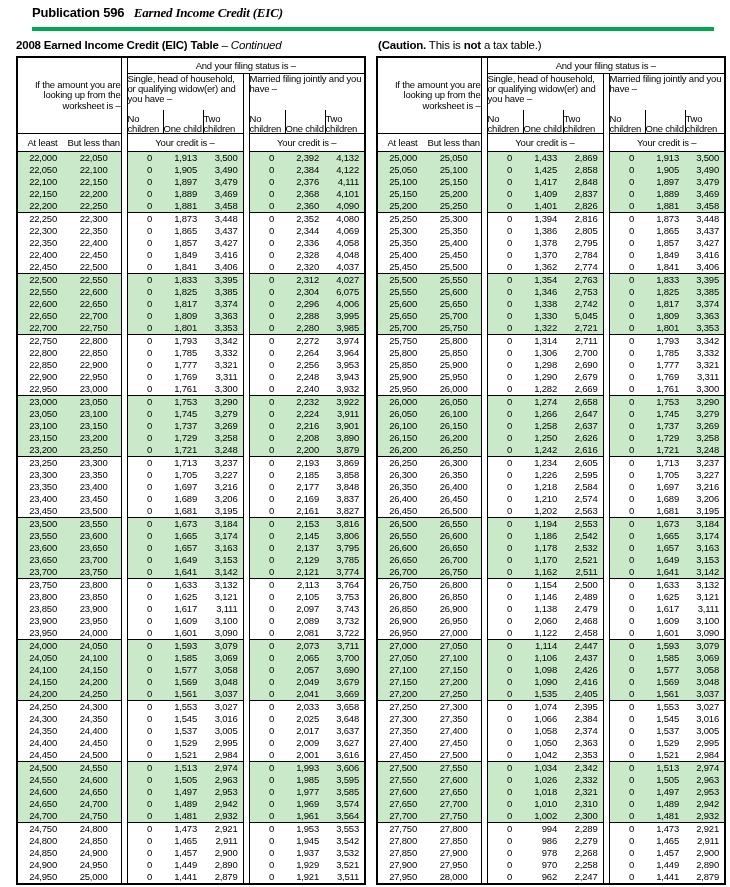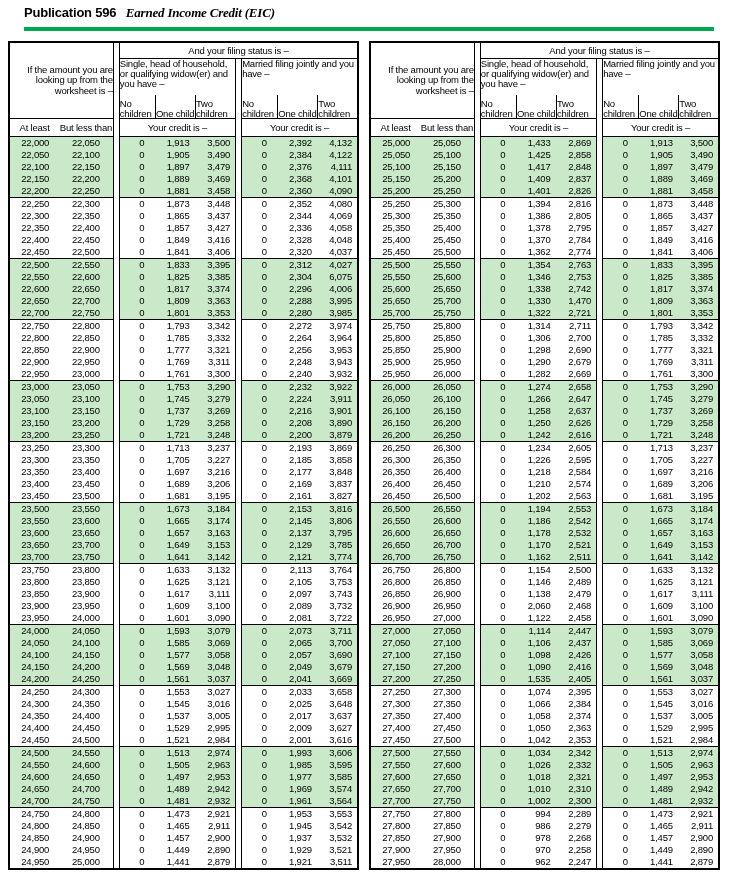--- a/index.html
+++ b/index.html
@@ -1,17 +1,17 @@
 <!DOCTYPE html>
 <html><head>
 <meta charset="utf-8">
 <style>
   html,body{margin:0;padding:0;background:#fff;overflow:hidden;}
   .page{width:730px;height:887px;background:#fff;font-family:"Liberation Sans",sans-serif;color:#000;
-        letter-spacing:-0.2px;box-sizing:border-box;}
+        letter-spacing:-0.2px;box-sizing:border-box;padding-left:8px;}
   
   .pub-header{padding:5px 16px 0 24px;font-size:13px;line-height:15px;white-space:nowrap;}
   .pub-name{font-weight:bold;font-family:"Liberation Sans",sans-serif;}
   .pub-title{font-weight:bold;font-style:italic;font-family:"Liberation Serif",serif;margin-left:6px;}
   .green-rule{height:4px;background:#00A94F;margin:7px 16px 0 24px;}
   
   .content{padding:8px 10px 0 8px;}
   .titles{display:flex;height:15px;font-size:11.5px;line-height:13px;white-space:nowrap;}
   .title-left{width:352px;flex:0 0 352px;}
   .title-right{margin-left:10px;}
@@ -51,20 +51,28 @@
 
 <div class="page">
 
   <div class="pub-header">
     <span class="pub-name">Publication 596</span>
     <span class="pub-title">Earned Income Credit (EIC)</span>
   </div>
   <div class="green-rule"></div>
 
   <div class="content">
+    <div class="titles">
+      <div class="title-left">
+        <span class="t-main">2008 Earned Income Credit (EIC) Table</span><span class="t-cont">– Continued</span>
+      </div>
+      <div class="title-right">
+        <span class="c-bold">(Caution.</span><span> This is </span><span class="c-bold">not</span><span> a tax table.)</span>
+      </div>
+    </div>
 
     <div class="tables">
 
       <table class="eic">
         <colgroup>
           <col class="ca0">
             <col class="ca1">
             <col class="cg">
           <col class="cn">
             <col class="co">
@@ -1021,21 +1029,21 @@
               <td class="c5">0</td>
               <td class="c6">1,817</td>
               <td class="c7">3,374</td>
             </tr>
             <tr class="band">
               <td class="c0">25,650</td>
               <td class="c1">25,700</td>
               <td class="gut"></td>
               <td class="c2">0</td>
               <td class="c3">1,330</td>
-              <td class="c4">1,470</td>
+              <td class="c4">5,045</td>
               <td class="gut"></td>
               <td class="c5">0</td>
               <td class="c6">1,809</td>
               <td class="c7">3,363</td>
             </tr>
             <tr class="band grp-end">
               <td class="c0">25,700</td>
               <td class="c1">25,750</td>
               <td class="gut"></td>
               <td class="c2">0</td>

